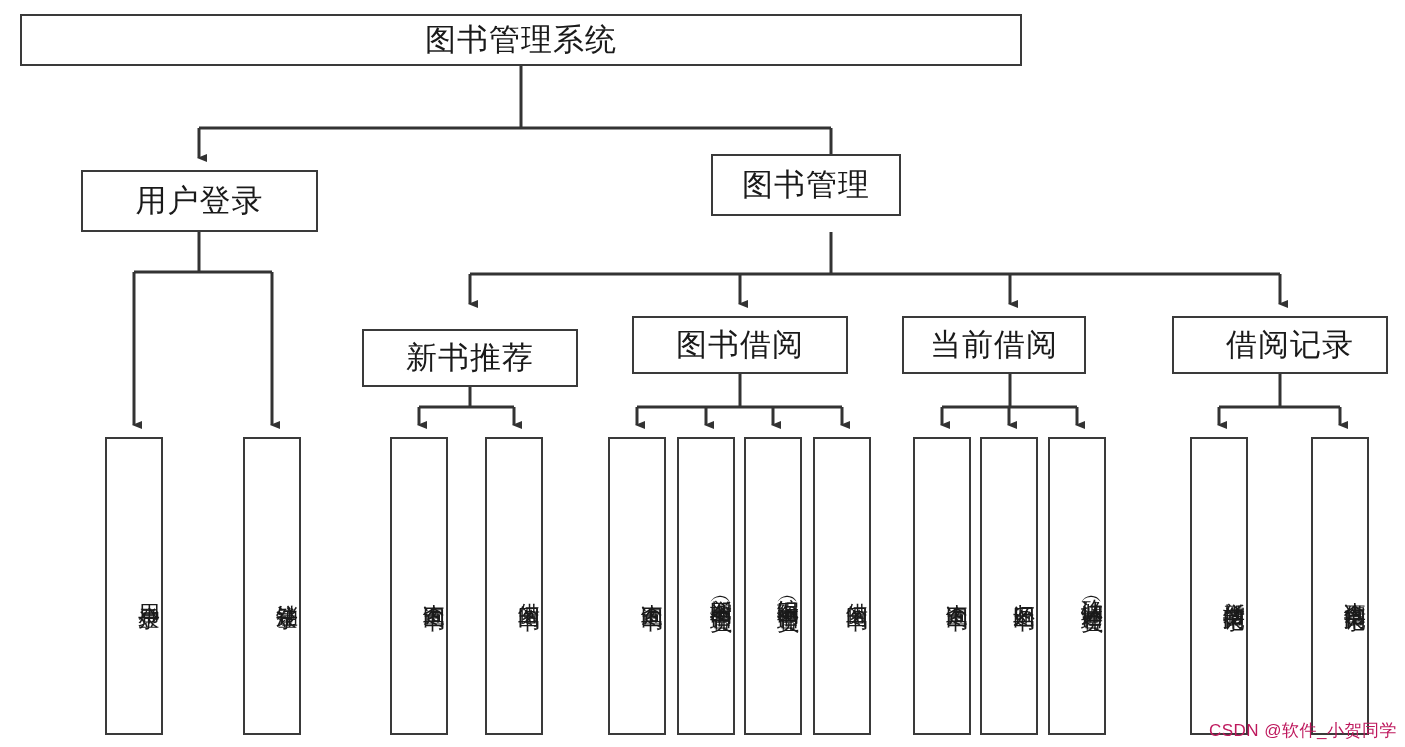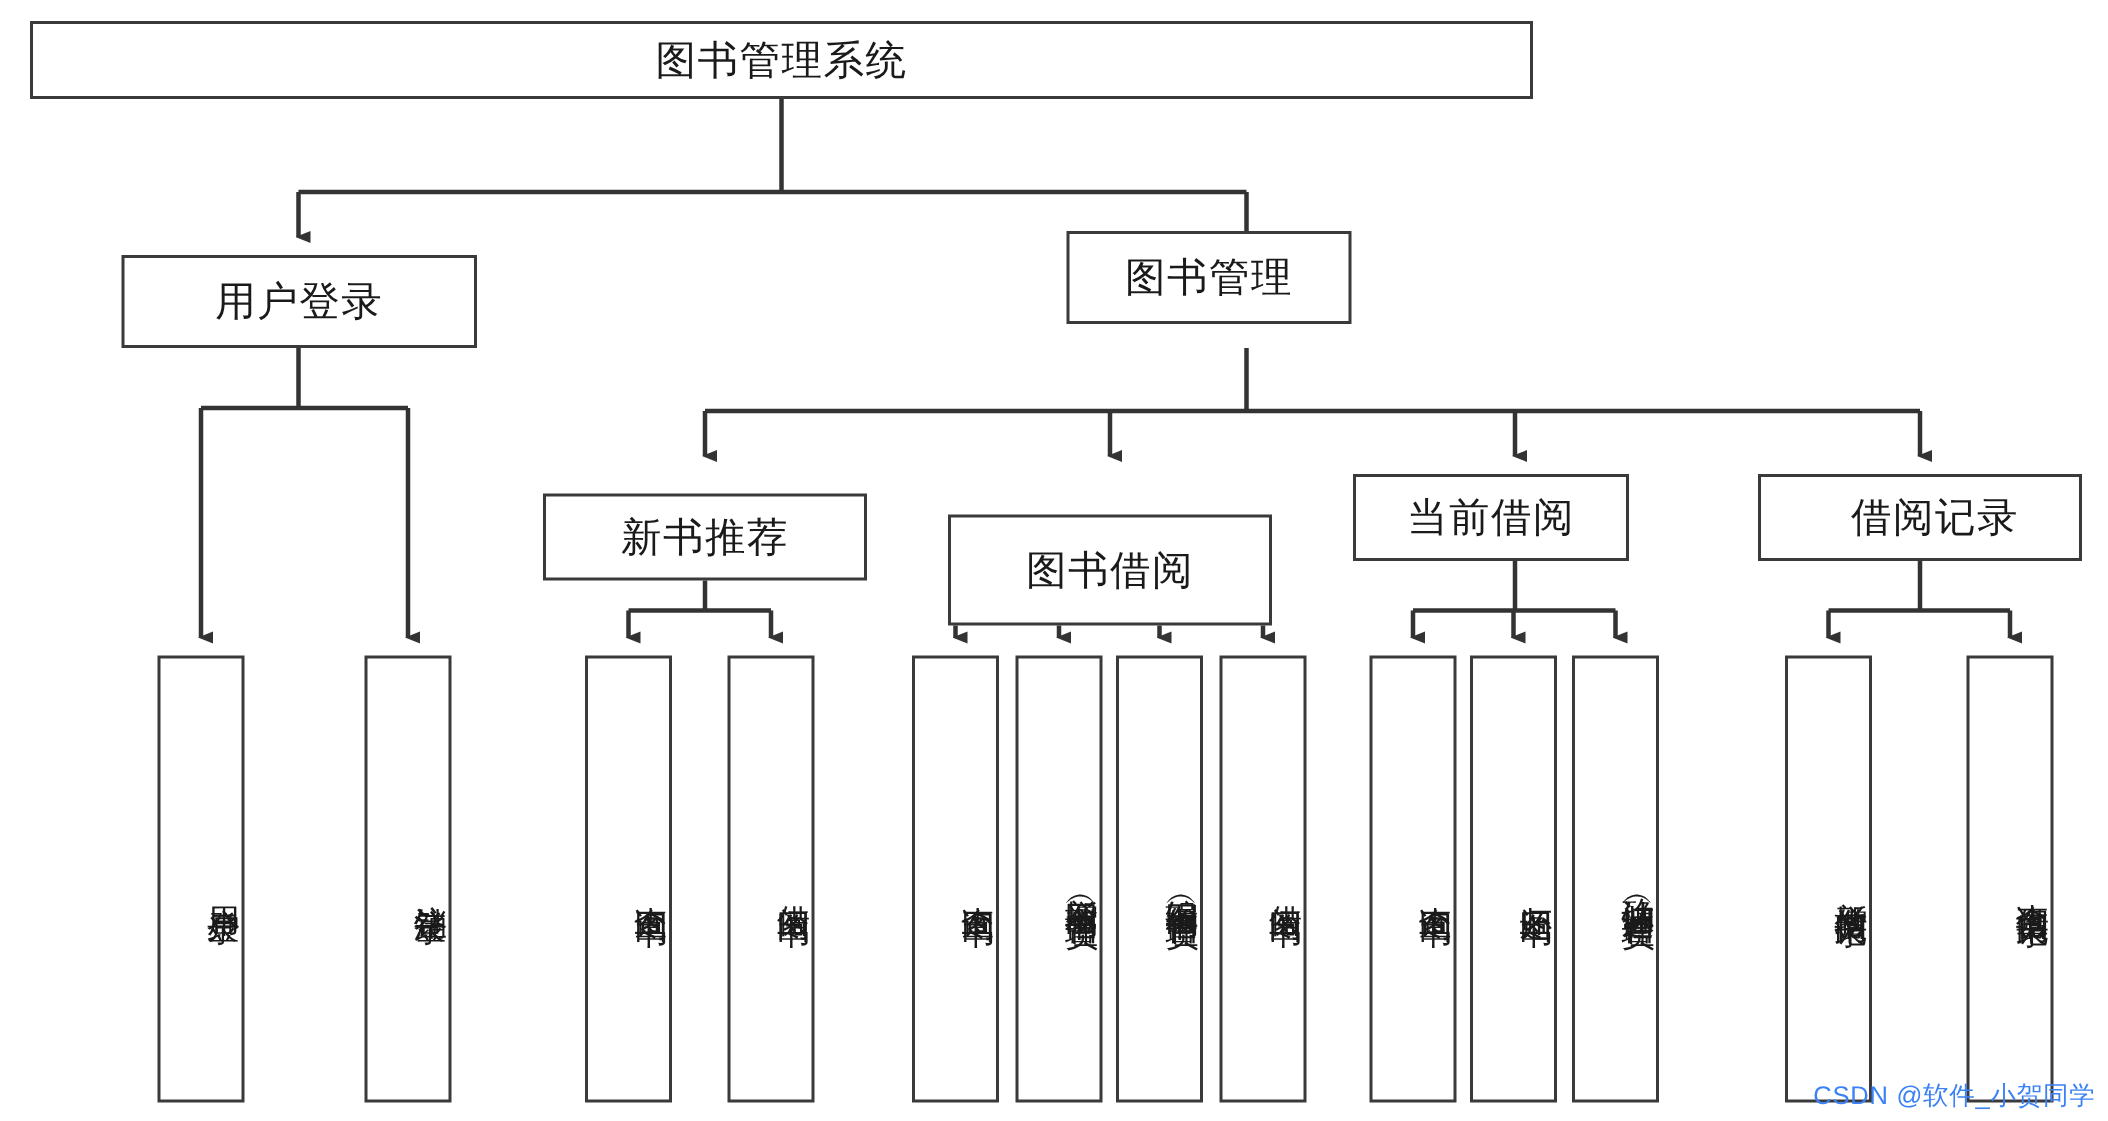--- a/index.html
+++ b/index.html
@@ -28,21 +28,21 @@
     border: 2px solid #3a3a3a;
     background: #ffffff;
     color: #1a1a1a;
     display: flex;
     align-items: center;
     justify-content: center;
     text-align: center;
     z-index: 2;
   }
   .node-h {
-    font-size: 27px;
+    font-size: 31px;
     letter-spacing: 1px;
     line-height: 1.2;
     justify-content: center;
   }
   .node-v {
     font-size: 22px;
     writing-mode: vertical-rl;
     text-orientation: upright;
     letter-spacing: 2px;
     align-items: flex-start;
@@ -54,21 +54,21 @@
   }
   .node-v span {
     writing-mode: vertical-rl;
     text-orientation: upright;
   }
   #watermark {
     position: absolute;
     right: 8px;
     bottom: 5px;
     font-size: 17px;
-    color: #3b82f6;
+    color: #be185d;
     letter-spacing: 0.5px;
     z-index: 3;
     white-space: nowrap;
   }
 </style>
 </head>
 <body>
 
 <div id="canvas">
 
@@ -129,21 +129,21 @@
   <div class="node node-h" style="left:81px; top:170px; width:237px; height:62px;">
     <span>用户登录</span>
   </div>
   <div class="node node-h" style="left:711px; top:154px; width:190px; height:62px;">
     <span>图书管理</span>
   </div>
 
   <div class="node node-h" style="left:362px; top:329px; width:216px; height:58px;">
     <span>新书推荐</span>
   </div>
-  <div class="node node-h" style="left:632px; top:316px; width:216px; height:74px;margin-top:27px;">
+  <div class="node node-h" style="left:632px; top:316px; width:216px; height:58px;">
     <span>图书借阅</span>
   </div>
   <div class="node node-h" style="left:902px; top:316px; width:184px; height:58px;">
     <span>当前借阅</span>
   </div>
   <div class="node node-h" style="left:1172px; top:316px; width:216px; height:58px;padding-left:20px;">
     <span>借阅记录</span>
   </div>
 
   <div class="node node-v" style="left:105px; top:437px; width:58px; height:298px;">

